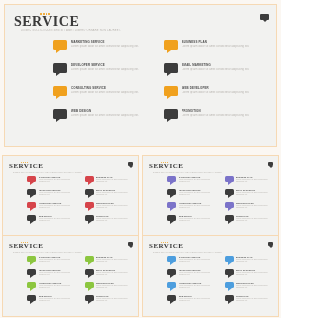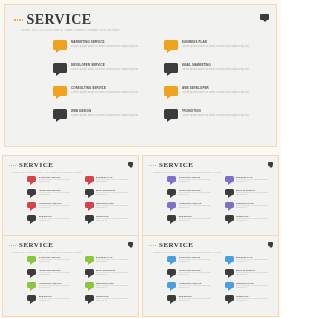--- a/index.html
+++ b/index.html
@@ -10,21 +10,21 @@
     -webkit-font-smoothing:antialiased;
   }
   .sheet{position:relative;width:281px;height:318px;background:#fbf7f2;}
 
   
   .slide{position:absolute;background:#f2f2f0;box-sizing:border-box;
          border:1px solid #f6d9b4;overflow:hidden;}
   .slide .inner{position:absolute;inset:0;background:#f2f2f0;}
 
   
-  .hdr{position:absolute;display:flex;align-items:center;}
+  .hdr{position:absolute;display:flex;align-items:center;flex-direction:column;}
   .dots{display:flex;align-items:center;gap:1px;margin-right:3px;}
   .dots i{display:block;background:#f0a11e;border-radius:50%;}
   .title{font-family:"Liberation Serif",serif;font-weight:700;
          color:#3a3a3a;letter-spacing:.5px;line-height:1;white-space:nowrap;}
   .subtitle{position:absolute;color:#b9b5b0;white-space:nowrap;
             letter-spacing:.2px;overflow:hidden;}
   .hrule{position:absolute;background:#dedbd6;height:1px;}
 
   
   .badge{position:absolute;background:#3c3c3c;border-radius:1px;}

